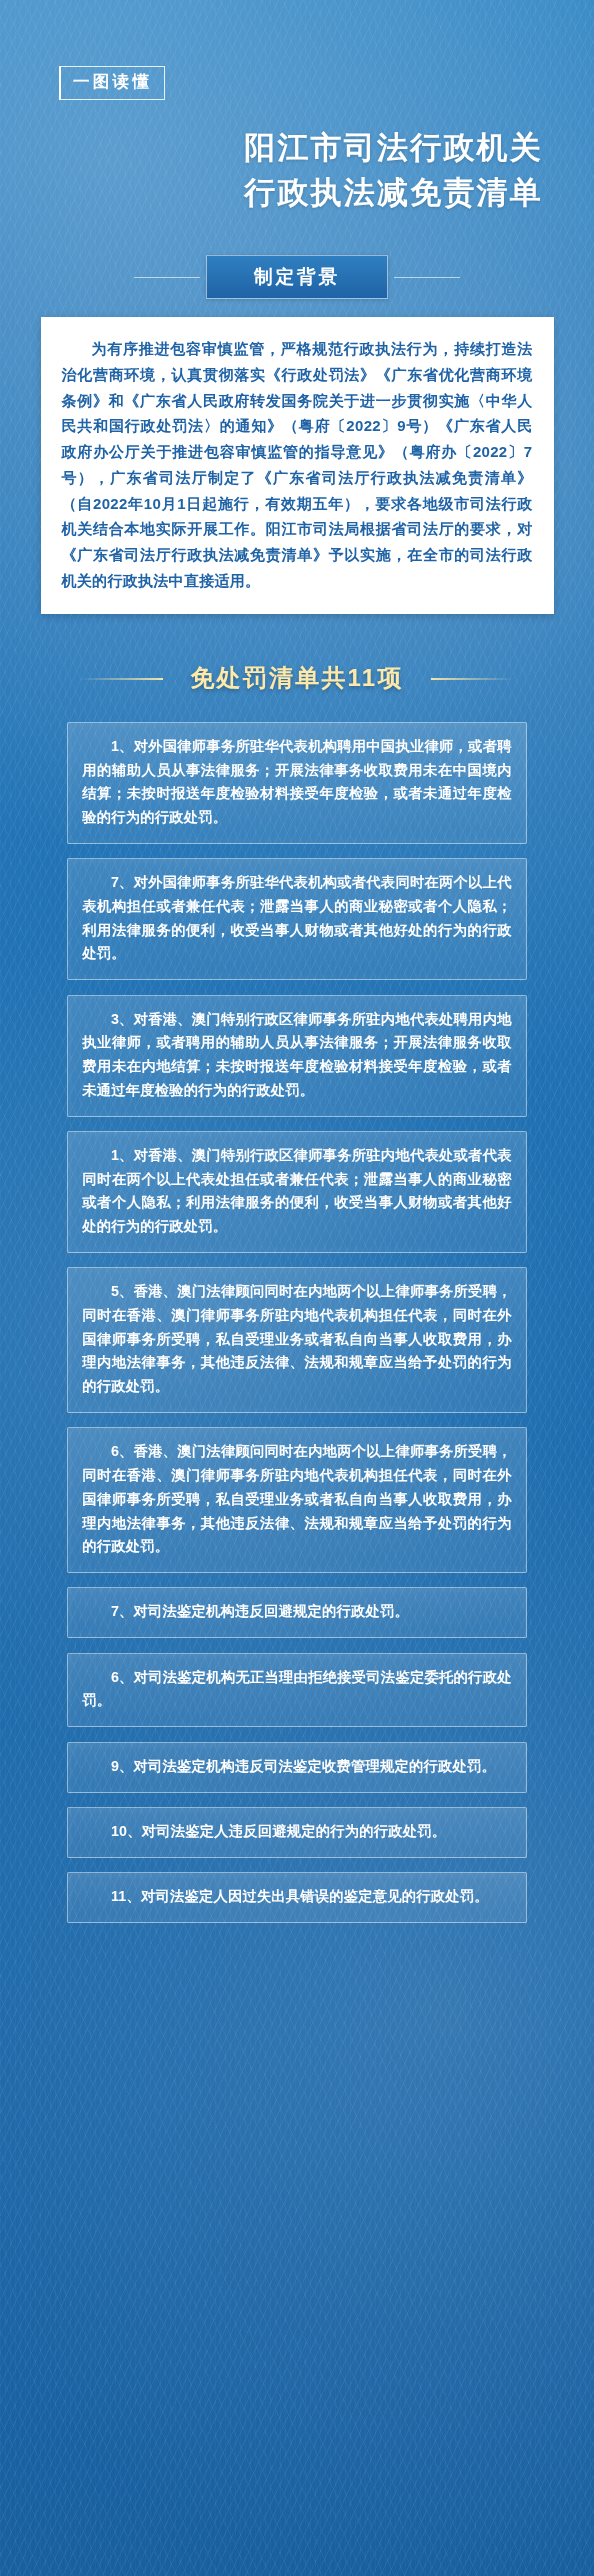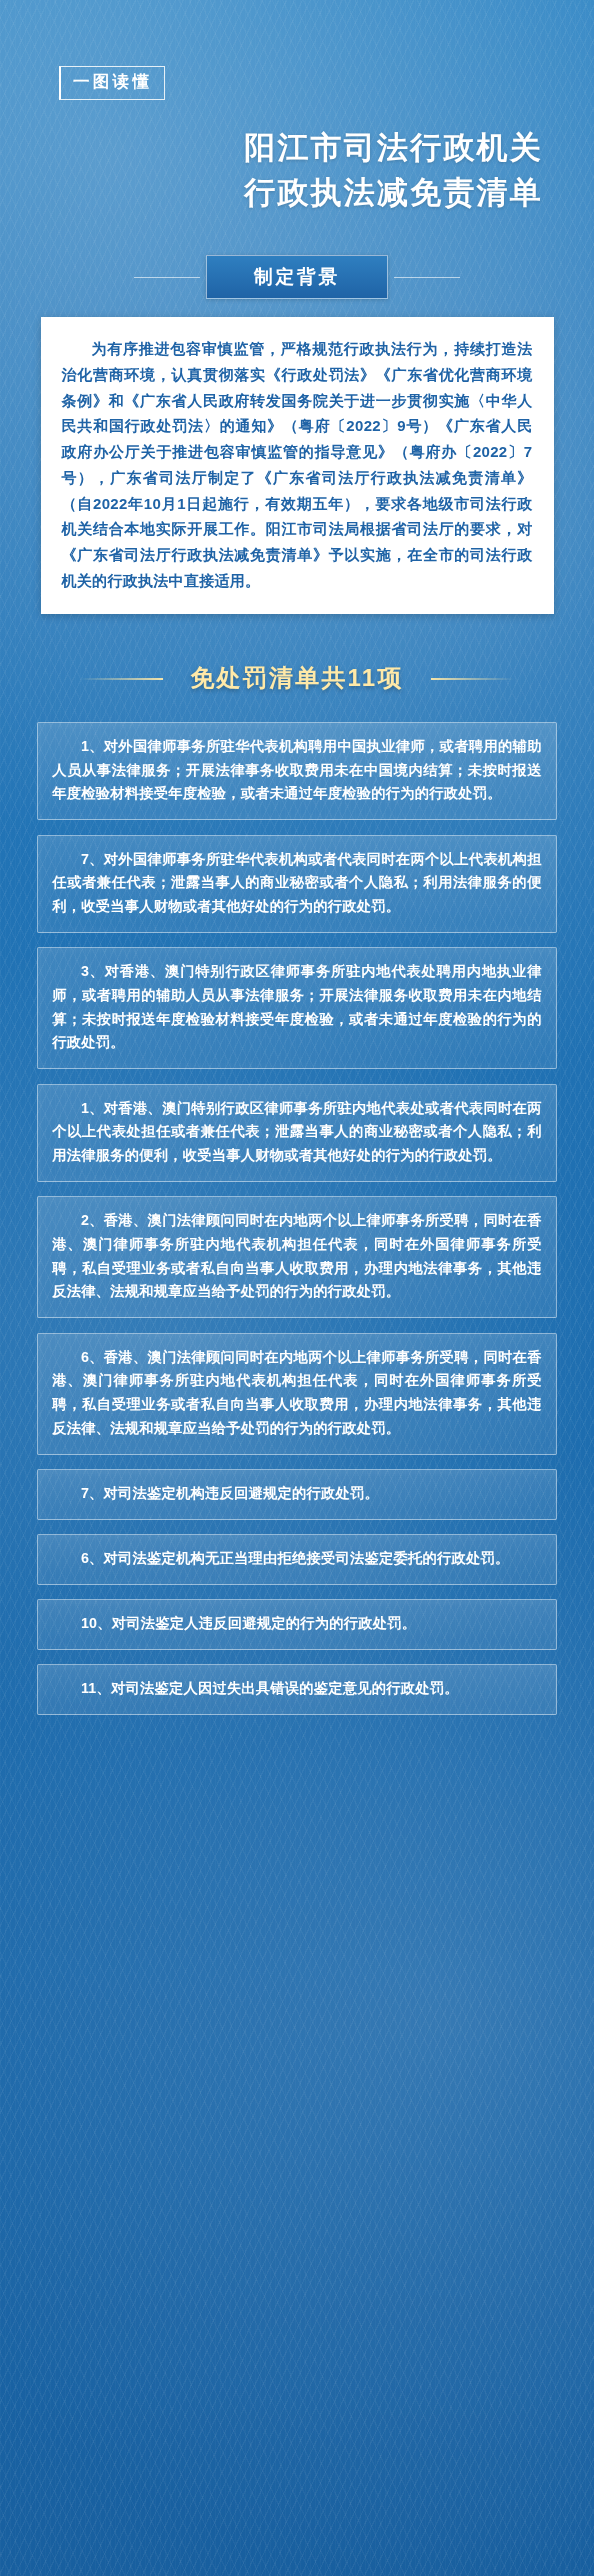--- a/index.html
+++ b/index.html
@@ -151,21 +151,21 @@
   }
   .count-banner::before { left: -88px; }
   .count-banner::after {
     right: -88px;
     background: linear-gradient(270deg, rgba(255,233,168,0) 0%, rgba(255,233,168,0.95) 100%);
   }
 
   
   .items {
     margin: 22px auto 0 auto;
-    width: 520px;
+    width: 460px;
   }
   .item {
     position: relative;
     background: linear-gradient(180deg, rgba(255,255,255,0.14) 0%, rgba(255,255,255,0.07) 100%);
     border: 0.6px solid rgba(255,255,255,0.45);
     border-radius: 1.7px;
     color: #ffffff;
     font-size: 14.3px;
     font-weight: bold;
     line-height: 1.66;
@@ -201,21 +201,22 @@
 
   <div class="count-banner-wrap">
     <div class="count-banner">免处罚清单共11项</div>
   </div>
 
   <div class="items">
     <div class="item">1、对外国律师事务所驻华代表机构聘用中国执业律师，或者聘用的辅助人员从事法律服务；开展法律事务收取费用未在中国境内结算；未按时报送年度检验材料接受年度检验，或者未通过年度检验的行为的行政处罚。</div>
     <div class="item">7、对外国律师事务所驻华代表机构或者代表同时在两个以上代表机构担任或者兼任代表；泄露当事人的商业秘密或者个人隐私；利用法律服务的便利，收受当事人财物或者其他好处的行为的行政处罚。</div>
     <div class="item">3、对香港、澳门特别行政区律师事务所驻内地代表处聘用内地执业律师，或者聘用的辅助人员从事法律服务；开展法律服务收取费用未在内地结算；未按时报送年度检验材料接受年度检验，或者未通过年度检验的行为的行政处罚。</div>
     <div class="item">1、对香港、澳门特别行政区律师事务所驻内地代表处或者代表同时在两个以上代表处担任或者兼任代表；泄露当事人的商业秘密或者个人隐私；利用法律服务的便利，收受当事人财物或者其他好处的行为的行政处罚。</div>
-    <div class="item">2、香港、澳门法律顾问同时在内地两个以上律师事务所受聘，同时在香港、澳门律师事务所驻内地代表机构担任代表，同时在外国律师事务所受聘，私自受理业务或者私自向当事人收取费用，办理内地法律事务，其他违反法律、法规和规章应当给予处罚的行为的行政处罚。</div>
+    <div class="item">5、香港、澳门法律顾问同时在内地两个以上律师事务所受聘，同时在香港、澳门律师事务所驻内地代表机构担任代表，同时在外国律师事务所受聘，私自受理业务或者私自向当事人收取费用，办理内地法律事务，其他违反法律、法规和规章应当给予处罚的行为的行政处罚。</div>
     <div class="item">6、香港、澳门法律顾问同时在内地两个以上律师事务所受聘，同时在香港、澳门律师事务所驻内地代表机构担任代表，同时在外国律师事务所受聘，私自受理业务或者私自向当事人收取费用，办理内地法律事务，其他违反法律、法规和规章应当给予处罚的行为的行政处罚。</div>
     <div class="item">7、对司法鉴定机构违反回避规定的行政处罚。</div>
     <div class="item">6、对司法鉴定机构无正当理由拒绝接受司法鉴定委托的行政处罚。</div>
+    <div class="item">9、对司法鉴定机构违反司法鉴定收费管理规定的行政处罚。</div>
     <div class="item">10、对司法鉴定人违反回避规定的行为的行政处罚。</div>
     <div class="item">11、对司法鉴定人因过失出具错误的鉴定意见的行政处罚。</div>
   </div>
 </div>
 
 
 </body></html>

